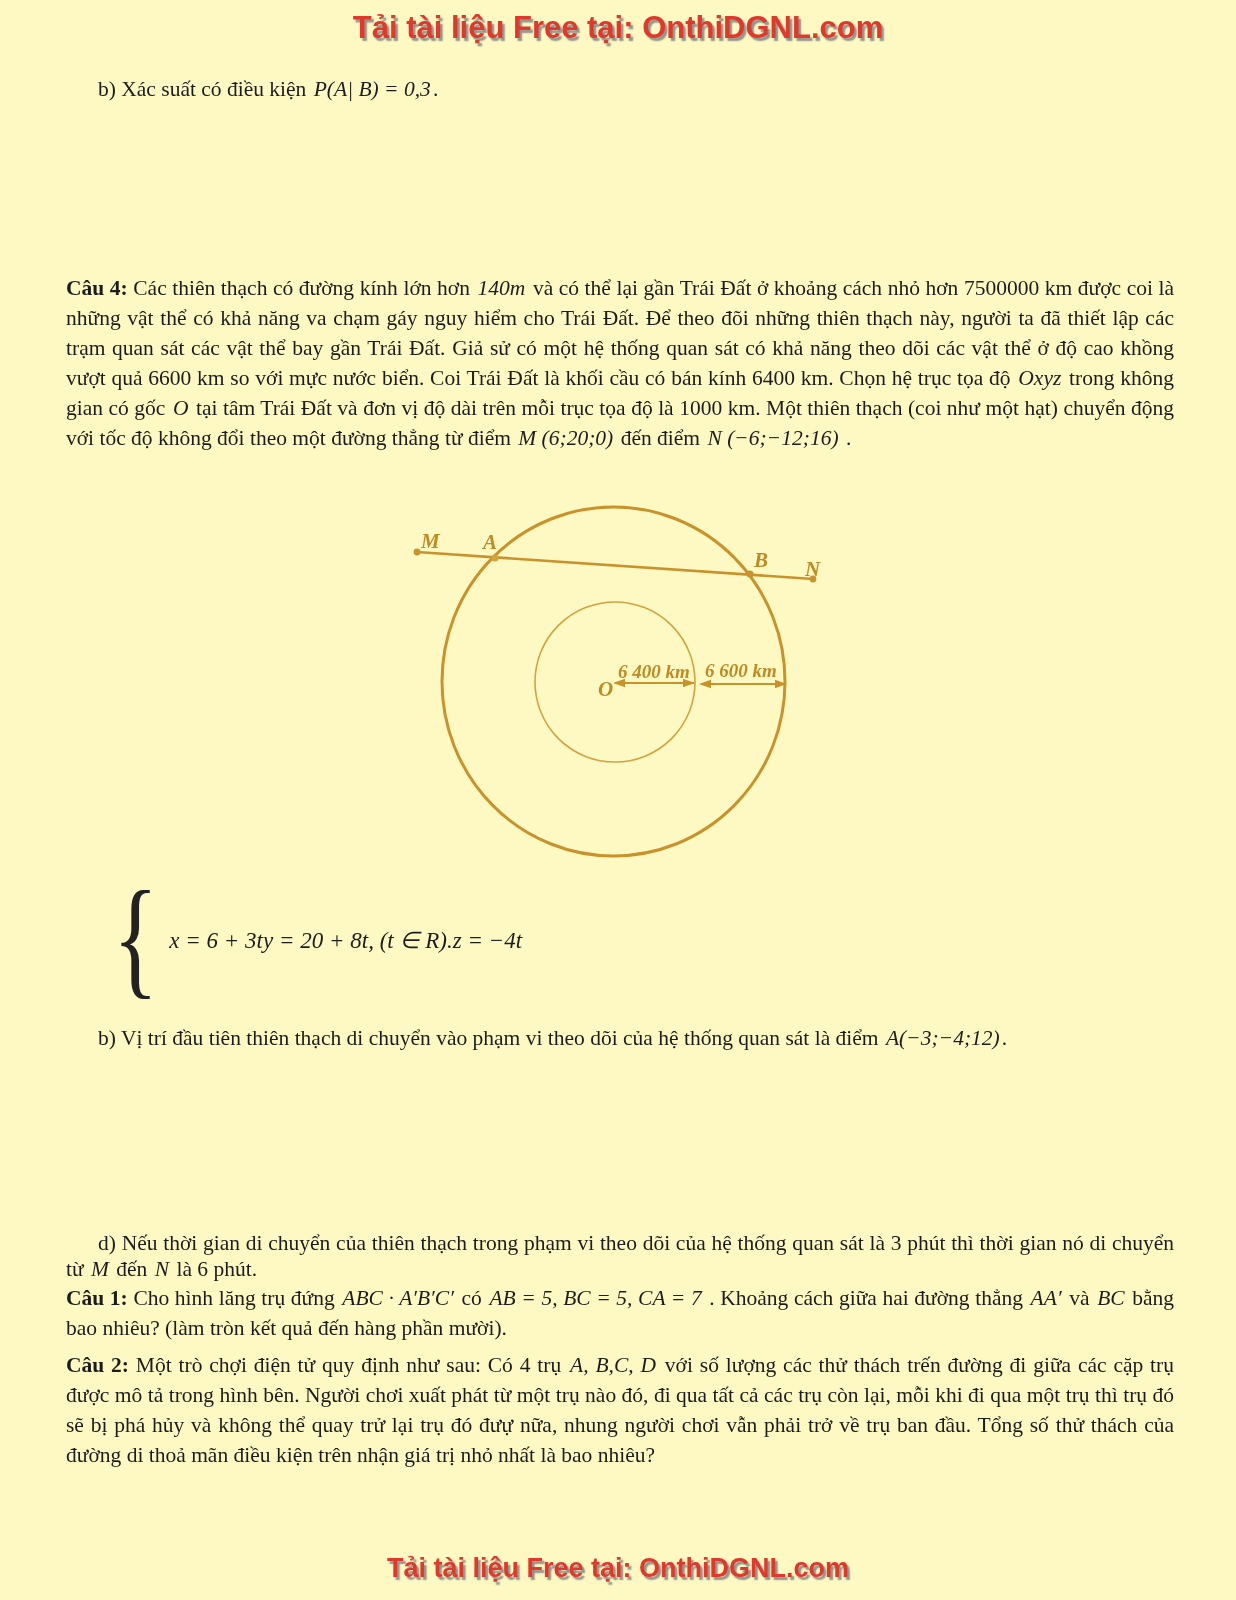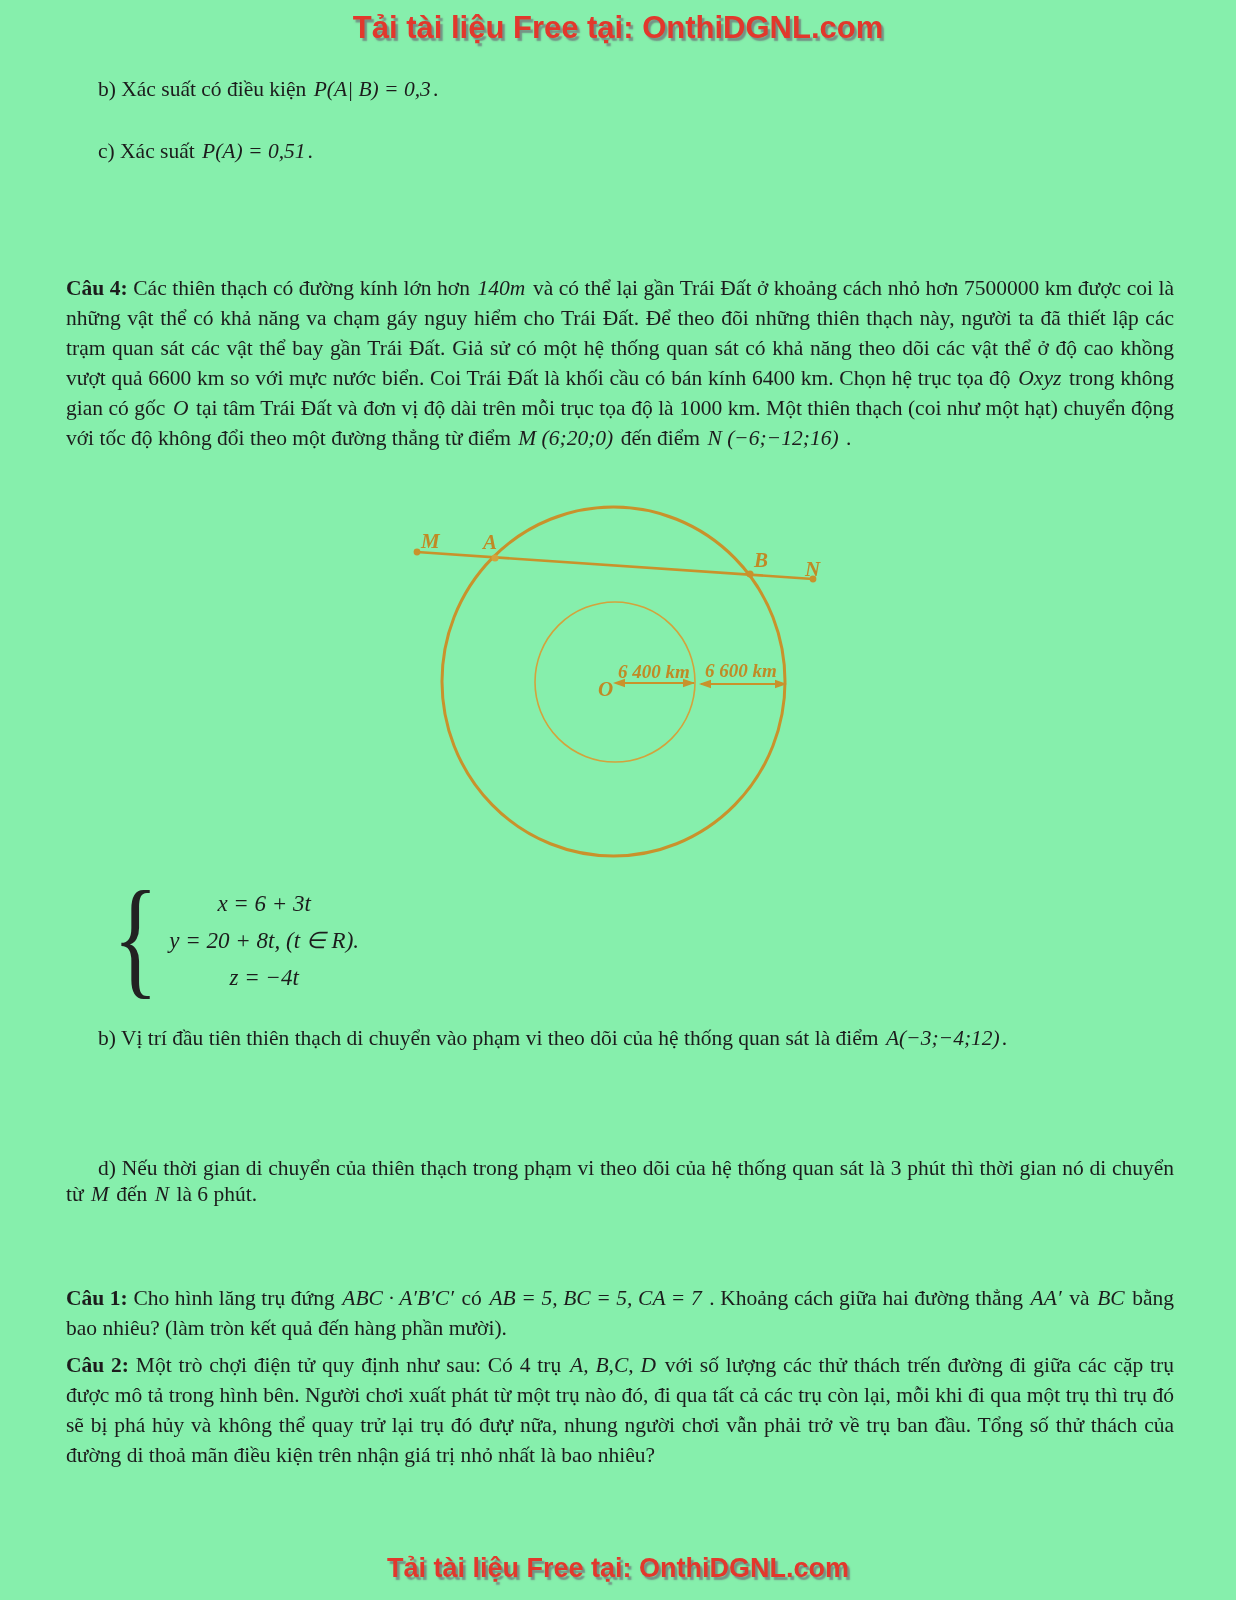--- a/index.html
+++ b/index.html
@@ -1,19 +1,19 @@
 <!DOCTYPE html>
 <html><head>
 <meta charset="utf-8">
 <style>
   html,body{margin:0;padding:0;background:#ffffff;}
   .page{
     position:relative;
     width:1236px;height:1600px;
-    background:#86efac;
+    background:#fef9c3;
     font-family:"Liberation Serif", serif;
     color:#1c1c1c;
     overflow:hidden;
   }
   .banner{
     position:absolute;left:0;right:0;
     text-align:center;
     font-family:"Liberation Sans", sans-serif;
     font-weight:bold;
     color:#e2382c;
@@ -45,23 +45,22 @@
   .brace{
     font-family:"Liberation Serif", serif;
     font-size:132px;
     font-weight:400;
     line-height:114px;
     transform:scaleX(.72);
     margin:0 0 6px 6px;
     color:#222;
   }
   .eq-col{
-    display:flex;flex-direction:column;
+    display:flex;
     margin-left:2px;
-    align-items:center;
   }
   .eq-line{
     font-style:italic;
     font-size:23px;
     line-height:37px;
     white-space:nowrap;
   }
   
   .diagram{position:absolute;left:405px;top:500px;}
   .dia-label{
@@ -80,21 +79,20 @@
   }
 </style>
 </head>
 <body>
 
 <div class="page">
 
   <div class="banner top">Tải tài liệu Free tại: OnthiDGNL.com</div>
 
   <div class="para single ind" style="top:76px"><span>b) Xác suất có điều kiện </span><span class="math">P(A| B) = 0,3</span><span>.</span></div>
-  <div class="para single ind" style="top:138px"><span>c) Xác suất </span><span class="math">P(A) = 0,51</span><span>.</span></div>
   <div class="para lh29" style="top:273px"><span class="bold">Câu 4:</span><span> Các thiên thạch có đường kính lớn hơn </span><span class="math">140m</span><span> và có thể lại gần Trái Đất ở khoảng cách nhỏ hơn 7500000 km được coi là những vật thể có khả năng va chạm gáy nguy hiểm cho Trái Đất. Để theo đõi những thiên thạch này, người ta đã thiết lập các trạm quan sát các vật thể bay gần Trái Đất. Giả sử có một hệ thống quan sát có khả năng theo dõi các vật thể ở độ cao khồng vượt quả 6600 km so với mực nước biển. Coi Trái Đất là khối cầu có bán kính 6400 km. Chọn hệ trục tọa độ </span><span class="math">Oxyz</span><span> trong không gian có gốc </span><span class="math">O</span><span> tại tâm Trái Đất và đơn vị độ dài trên mỗi trục tọa độ là 1000 km. Một thiên thạch (coi như một hạt) chuyển động với tốc độ không đổi theo một đường thẳng từ điểm </span><span class="math">M (6;20;0)</span><span> đến điểm </span><span class="math">N (−6;−12;16)</span><span> .</span></div>
 
   <svg class="diagram" width="425" height="362" viewBox="405 500 425 362">
 
     <ellipse cx="613.5" cy="681.5" rx="171.5" ry="174.5" fill="none" stroke="#c9922b" stroke-width="3"></ellipse>
 
     <ellipse cx="615" cy="682" rx="80" ry="80" fill="none" stroke="#d3a33c" stroke-width="1.6"></ellipse>
 
     <line x1="417" y1="552" x2="813" y2="579" stroke="#c9922b" stroke-width="2.6"></line>
 
@@ -123,19 +121,19 @@
   <div class="sys-row">
     <span class="brace">{</span>
     <span class="eq-col">
       <span class="eq-line">x = 6 + 3t</span>
       <span class="eq-line">y = 20 + 8t, (t ∈ R).</span>
       <span class="eq-line">z = −4t</span>
     </span>
   </div>
 
   <div class="para single ind" style="top:1025px"><span>b) Vị trí đầu tiên thiên thạch di chuyển vào phạm vi theo dõi của hệ thống quan sát là điểm </span><span class="math">A(−3;−4;12)</span><span>.</span></div>
-  <div class="para ind lh26" style="top:1155px"><span>d) Nếu thời gian di chuyển của thiên thạch trong phạm vi theo dõi của hệ thống quan sát là 3 phút thì thời gian nó di chuyển từ </span><span class="math">M</span><span> đến </span><span class="math">N</span><span> là 6 phút.</span></div>
+  <div class="para ind lh26" style="top:1230px"><span>d) Nếu thời gian di chuyển của thiên thạch trong phạm vi theo dõi của hệ thống quan sát là 3 phút thì thời gian nó di chuyển từ </span><span class="math">M</span><span> đến </span><span class="math">N</span><span> là 6 phút.</span></div>
   <div class="para lh29" style="top:1283px"><span class="bold">Câu 1:</span><span> Cho hình lăng trụ đứng </span><span class="math">ABC · A′B′C′</span><span> có </span><span class="math">AB = 5, BC = 5, CA = 7</span><span> . Khoảng cách giữa hai đường thẳng </span><span class="math">AA′</span><span> và </span><span class="math">BC</span><span> bằng bao nhiêu? (làm tròn kết quả đến hàng phần mười).</span></div>
   <div class="para lh29" style="top:1350px"><span class="bold">Câu 2:</span><span> Một trò chợi điện tử quy định như sau: Có 4 trụ </span><span class="math">A, B,C, D</span><span> với số lượng các thử thách trến đường đi giữa các cặp trụ được mô tả trong hình bên. Người chơi xuất phát từ một trụ nào đó, đi qua tất cả các trụ còn lại, mỗi khi đi qua một trụ thì trụ đó sẽ bị phá hủy và không thể quay trử lại trụ đó đưự nữa, nhung người chơi vẫn phải trở về trụ ban đầu. Tổng số thử thách của đường di thoả mãn điều kiện trên nhận giá trị nhỏ nhất là bao nhiêu?</span></div>
 
   <div class="banner bottom">Tải tài liệu Free tại: OnthiDGNL.com</div>
 
 </div>
 
 </body></html>

